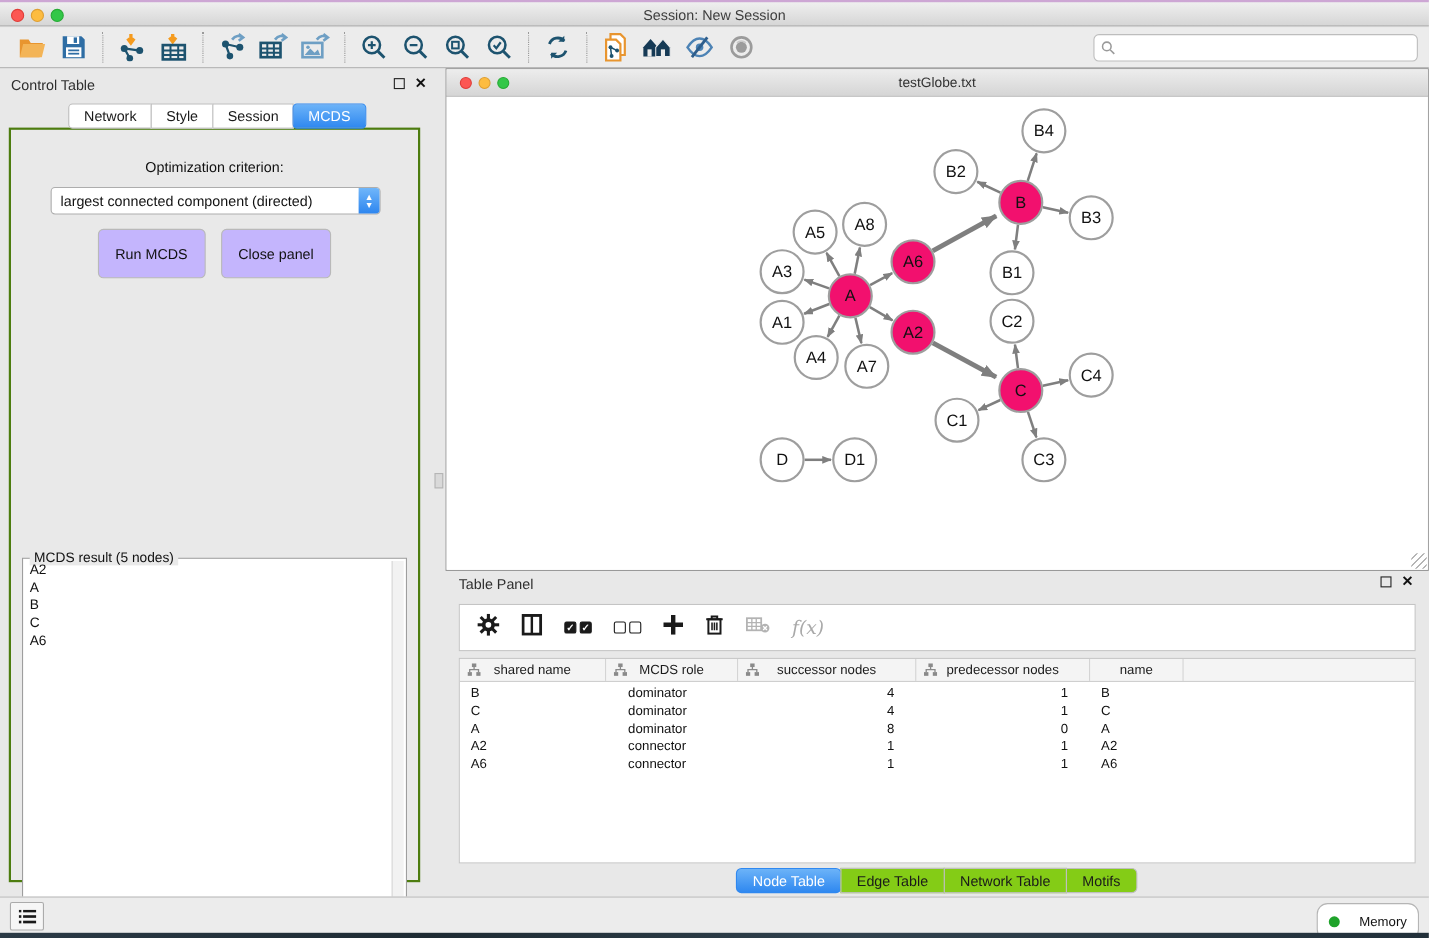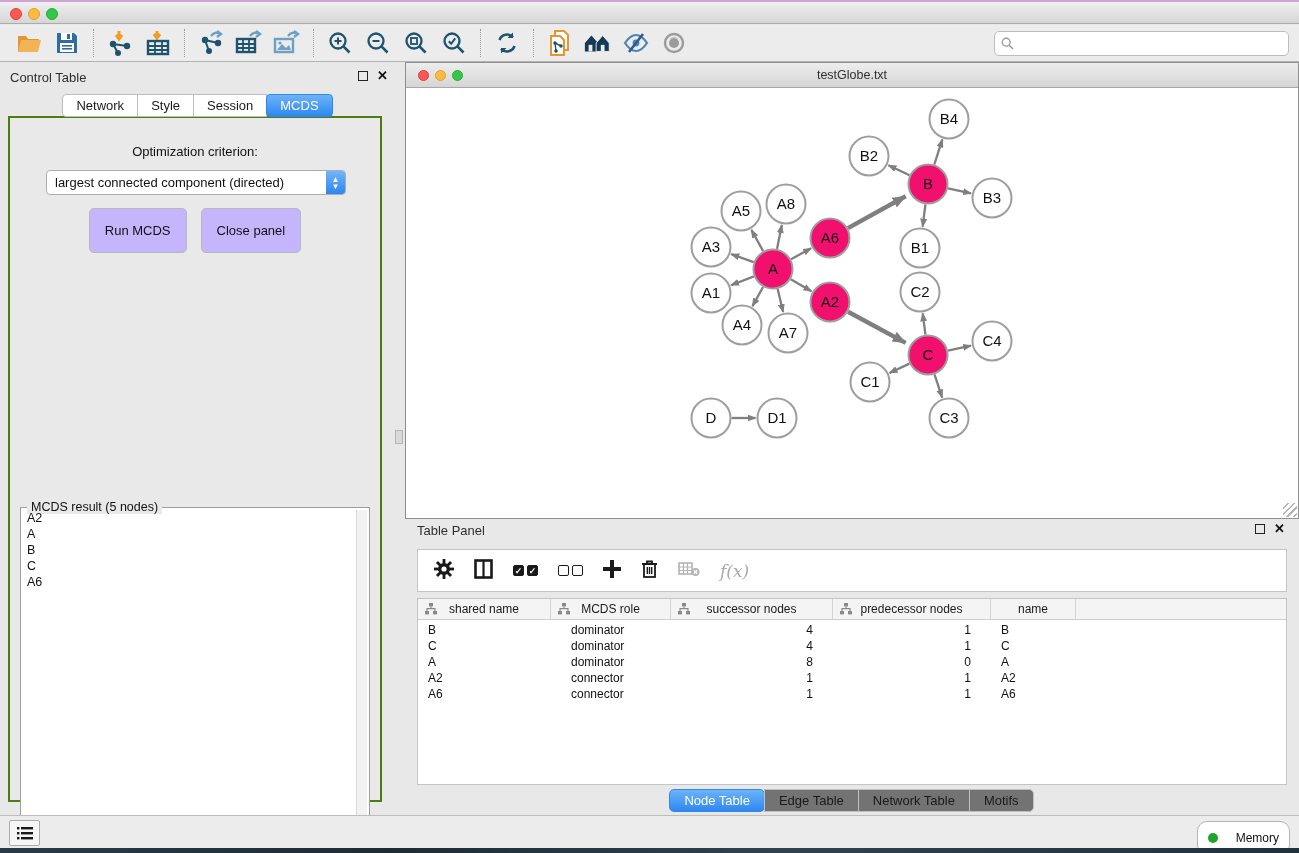--- a/index.html
+++ b/index.html
@@ -97,21 +97,21 @@
   .hcell { position:relative; border-right:1px solid #D4D4D4; height:100%;
     display:flex; align-items:center; justify-content:center; font-size:12px; color:#1A1A1A; }
   .hcell .hicon { position:absolute; left:7px; top:4px; }
   .trow { display:flex; height:16px; align-items:center; }
   .tcell { font-size:12px; color:#111; white-space:nowrap; overflow:hidden; }
   .num { text-align:right; padding-right:20px; }
 
   
   #table-tabs { position:absolute; left:405px; top:789px; width:894px;
     display:flex; justify-content:center; }
-  .ttab { background:#737373; border:1px solid #BFBFBF; padding:3px 14px; font-size:13px;
+  .ttab { background:#84cc16; border:1px solid #BFBFBF; padding:3px 14px; font-size:13px;
     color:#1A1A1A; margin-left:-1px; }
   .ttab:first-child { border-radius:5px 0 0 5px; }
   .ttab:last-child { border-radius:0 5px 5px 0; }
   .ttab.active { background:linear-gradient(#6CB3F8,#2F88F0); color:#fff;
     border-color:#2F88F0; border-radius:5px; }
 
   
   #status-bar { position:absolute; left:0; top:815px; width:1299px; height:33px;
     background:#ECECEC; border-top:1px solid #BDBDBD; }
   #list-btn { position:absolute; left:9px; top:4px; width:31px; height:26px;
@@ -124,20 +124,21 @@
   #desktop-strip { position:absolute; left:0; top:848px; width:1299px; height:5px;
     background:linear-gradient(90deg,#2B3A46,#1E2B33 30%,#31424E 60%,#22303A); }
 </style>
 </head>
 <body>
 
 <div id="titlebar">
   <span class="tl-dot" style="left:10px;background:#FC5753;border:1px solid #DF3D38;"></span>
   <span class="tl-dot" style="left:28px;background:#FDBC40;border:1px solid #DE9F34;"></span>
   <span class="tl-dot" style="left:46px;background:#33C748;border:1px solid #27AA35;"></span>
+  <span class="title">Session: New Session</span>
 </div>
 
 <div id="toolbar">
   <span class="tbtn">
     <svg width="27" height="24" viewBox="0 0 27 24">
         <path d="M2 5h8l2 3h11l-3 13H2z" fill="#E8952F"></path>
         <path d="M2 5v16h18" fill="none"></path>
         <path d="M2 21 5 9h20l-3 12z" fill="#F3B457"></path>
       </svg>
   </span>

